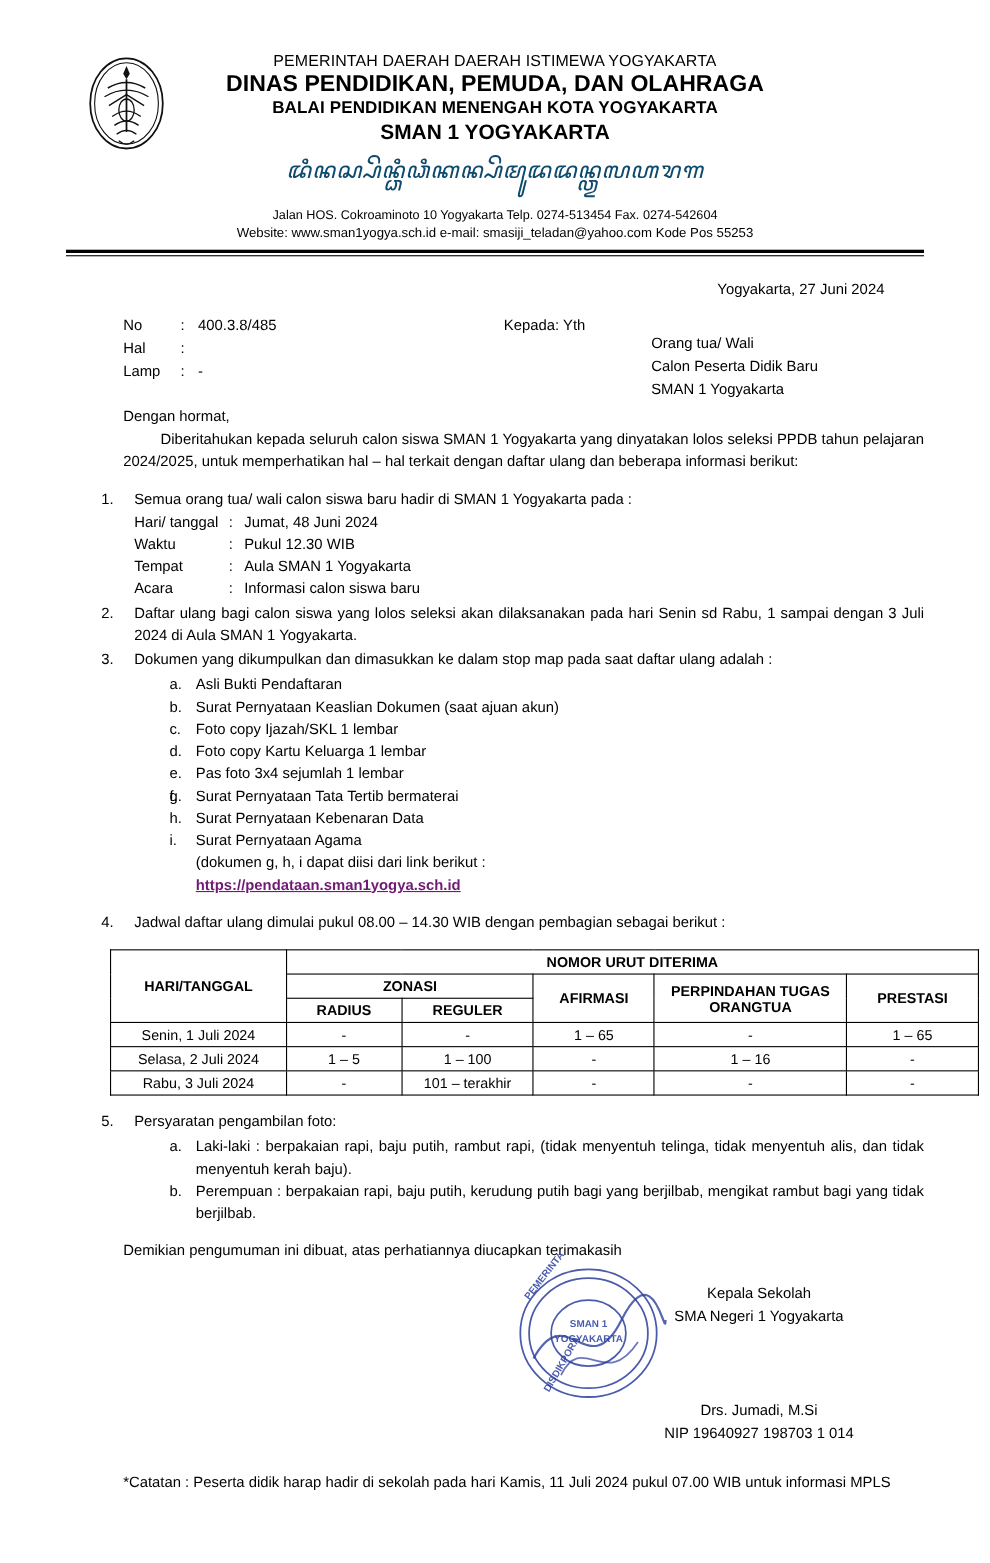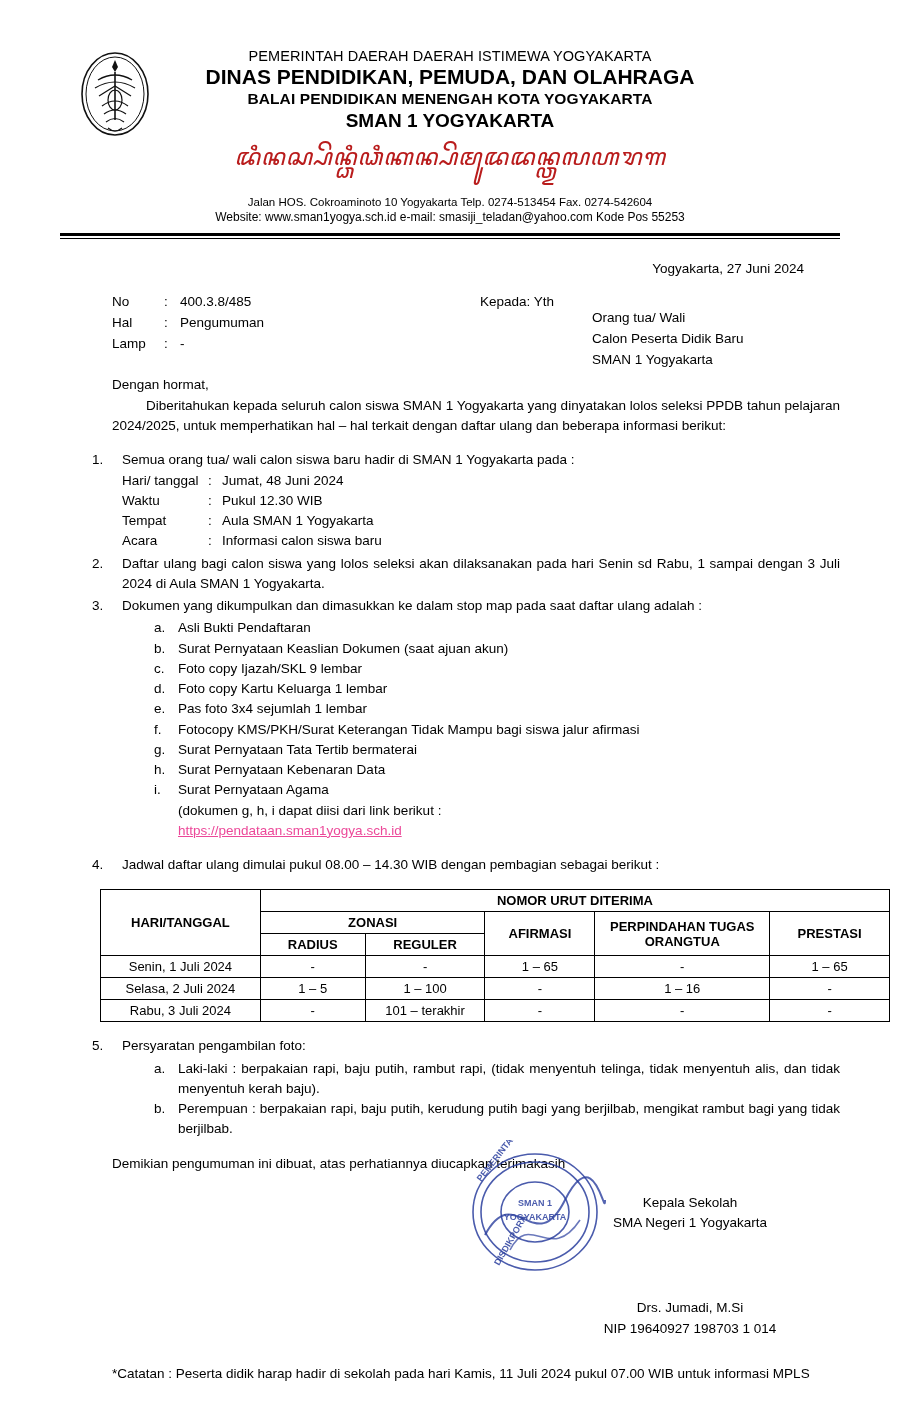--- a/index.html
+++ b/index.html
@@ -16,21 +16,21 @@
   }
   .page { position: relative; width: 900px; height: 1089px; padding: 0; }
 
   
   .letterhead { position: relative; padding: 48px 60px 0 60px; }
   .lh-center { text-align: center; }
   .lh-line1 { font-size: 14.5px; letter-spacing: .1px; }
   .lh-line2 { font-size: 21px; font-weight: bold; margin-top: 1px; }
   .lh-line3 { font-size: 15.5px; font-weight: bold; margin-top: 1px; letter-spacing: .1px; }
   .lh-line4 { font-size: 19px; font-weight: bold; margin-top: 2px; }
-  .lh-java { font-size: 24px; font-family: "Liberation Serif", serif; font-style: italic; margin-top: 6px; letter-spacing: 1px; color: #b91c1c; }
+  .lh-java { font-size: 21px; font-family: "Liberation Serif", serif; font-style: italic; margin-top: 6px; letter-spacing: 1px; color: #0c4a6e; }
   .lh-addr { font-size: 11.5px; margin-top: 9px; }
   .lh-addr2 { font-size: 12px; margin-top: 2px; }
 
   .crest {
     position: absolute;
     left: 78px; top: 50px;
     width: 74px; height: 88px;
   }
 
   .hr-thick { margin: 9px 60px 0 60px; border-top: 3px solid #000; }
@@ -38,38 +38,38 @@
 
   
   .content { padding: 0 60px; }
   .date-line { text-align: right; margin-top: 22px; font-size: 13.5px; padding-right: 96px; }
 
   .meta { margin-top: 16px; position: relative; padding-left: 52px; }
   .meta-row { display: flex; align-items: flex-start; line-height: 1.55; }
   .meta-label { width: 52px; font-size: 13.5px; }
   .meta-colon { width: 16px; font-size: 13.5px; }
   .meta-value { font-size: 13.5px; width: 300px; }
-  .addressee { position: absolute; left: 420px; top: 0; font-size: 13.5px; line-height: 1.55; }
+  .addressee { position: absolute; left: 398px; top: 0; font-size: 13.5px; line-height: 1.55; }
   .addr-lines { position: absolute; left: 532px; top: 16px; font-size: 13.5px; line-height: 1.55; }
 
   .salutation { margin-top: 22px; padding-left: 52px; font-size: 13.5px; }
   .para { margin-top: 4px; padding-left: 52px; font-size: 13.5px; text-align: justify; text-indent: 34px; line-height: 1.5; }
 
   ol.main { list-style: none; margin: 14px 0 0 0; padding: 0 0 0 32px; }
   ol.main > li { position: relative; padding-left: 30px; font-size: 13.5px; line-height: 1.5; margin-bottom: 2px; text-align: justify; }
   ol.main > li .num { position: absolute; left: 0; top: 0; width: 22px; }
 
   .sub-kv { display: flex; }
   .sub-kv .k { width: 86px; }
   .sub-kv .c { width: 14px; }
 
   ol.alpha { list-style: none; margin: 2px 0 0 0; padding: 0 0 0 32px; }
   ol.alpha > li { position: relative; padding-left: 24px; line-height: 1.5; }
   ol.alpha > li .al { position: absolute; left: 0; top: 0; width: 18px; }
-  .link { color: #ec4899; text-decoration: underline; }
+  .link { color: #701a75; text-decoration: underline; font-weight: bold; }
 
   
   table.sched { border-collapse: collapse; margin: 14px 0 0 40px; width: 790px; font-size: 13px; }
   table.sched th, table.sched td { border: 1px solid #000; padding: 3px 5px; text-align: center; vertical-align: middle; }
   table.sched th { font-weight: bold; }
   td.day { text-align: center; }
   .t-hari { width: 160px; }
   .t-radius { width: 105px; }
   .t-reguler { width: 120px; }
   .t-afirmasi { width: 110px; }
@@ -130,21 +130,20 @@
   <div class="content">
     <div class="meta">
       <div class="meta-row">
         <div class="meta-label">No</div>
         <div class="meta-colon">:</div>
         <div class="meta-value">400.3.8/485</div>
       </div>
       <div class="meta-row">
         <div class="meta-label">Hal</div>
         <div class="meta-colon">:</div>
-        <div class="meta-value">Pengumuman</div>
       </div>
       <div class="meta-row">
         <div class="meta-label">Lamp</div>
         <div class="meta-colon">:</div>
         <div class="meta-value">-</div>
       </div>
 
       <div class="addressee">Kepada: Yth</div>
       <div class="addr-lines">
         <div>Orang tua/ Wali</div>
@@ -186,24 +185,24 @@
         <span class="num">2.</span>
         <span>Daftar ulang bagi calon siswa yang lolos seleksi akan dilaksanakan pada hari Senin sd Rabu, 1 sampai dengan 3 Juli 2024 di Aula SMAN 1 Yogyakarta.</span>
       </li>
 
       <li>
         <span class="num">3.</span>
         <span>Dokumen yang dikumpulkan dan dimasukkan ke dalam stop map pada saat daftar ulang adalah :</span>
         <ol class="alpha">
           <li><span class="al">a.</span><span>Asli Bukti Pendaftaran</span></li>
           <li><span class="al">b.</span><span>Surat Pernyataan Keaslian Dokumen (saat ajuan akun)</span></li>
-          <li><span class="al">c.</span><span>Foto copy Ijazah/SKL 9 lembar</span></li>
+          <li><span class="al">c.</span><span>Foto copy Ijazah/SKL 1 lembar</span></li>
           <li><span class="al">d.</span><span>Foto copy Kartu Keluarga 1 lembar</span></li>
           <li><span class="al">e.</span><span>Pas foto 3x4 sejumlah 1 lembar</span></li>
-          <li><span class="al">f.</span><span>Fotocopy KMS/PKH/Surat Keterangan Tidak Mampu bagi siswa jalur afirmasi</span></li>
+          <li><span class="al">f.</span></li>
           <li><span class="al">g.</span><span>Surat Pernyataan Tata Tertib bermaterai</span></li>
           <li><span class="al">h.</span><span>Surat Pernyataan Kebenaran Data</span></li>
           <li><span class="al">i.</span><span>Surat Pernyataan Agama</span></li>
           <li style="padding-left:24px">
             <div>(dokumen g, h, i dapat diisi dari link berikut :</div>
             <a class="link" href="#">https://pendataan.sman1yogya.sch.id</a>
           </li>
         </ol>
       </li>
 

